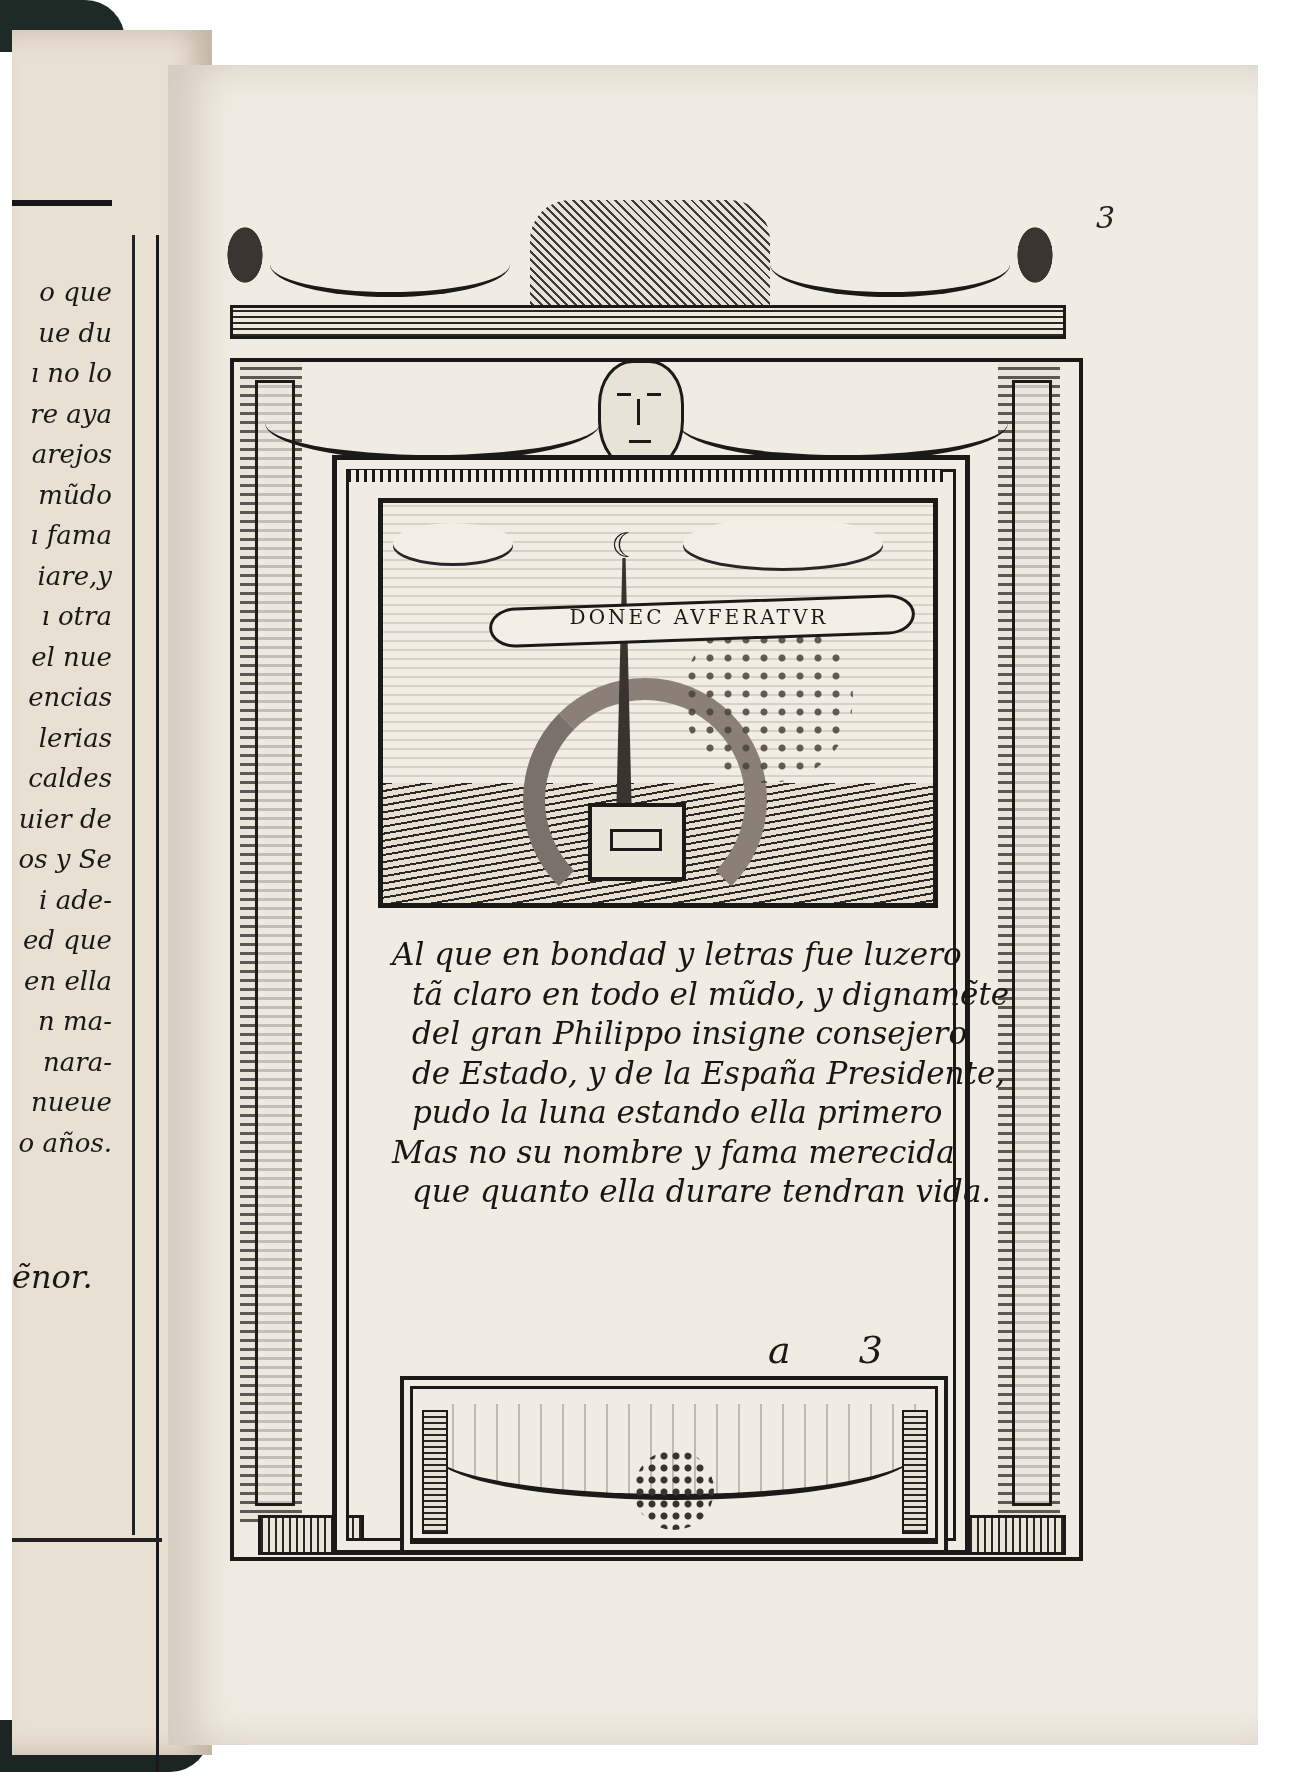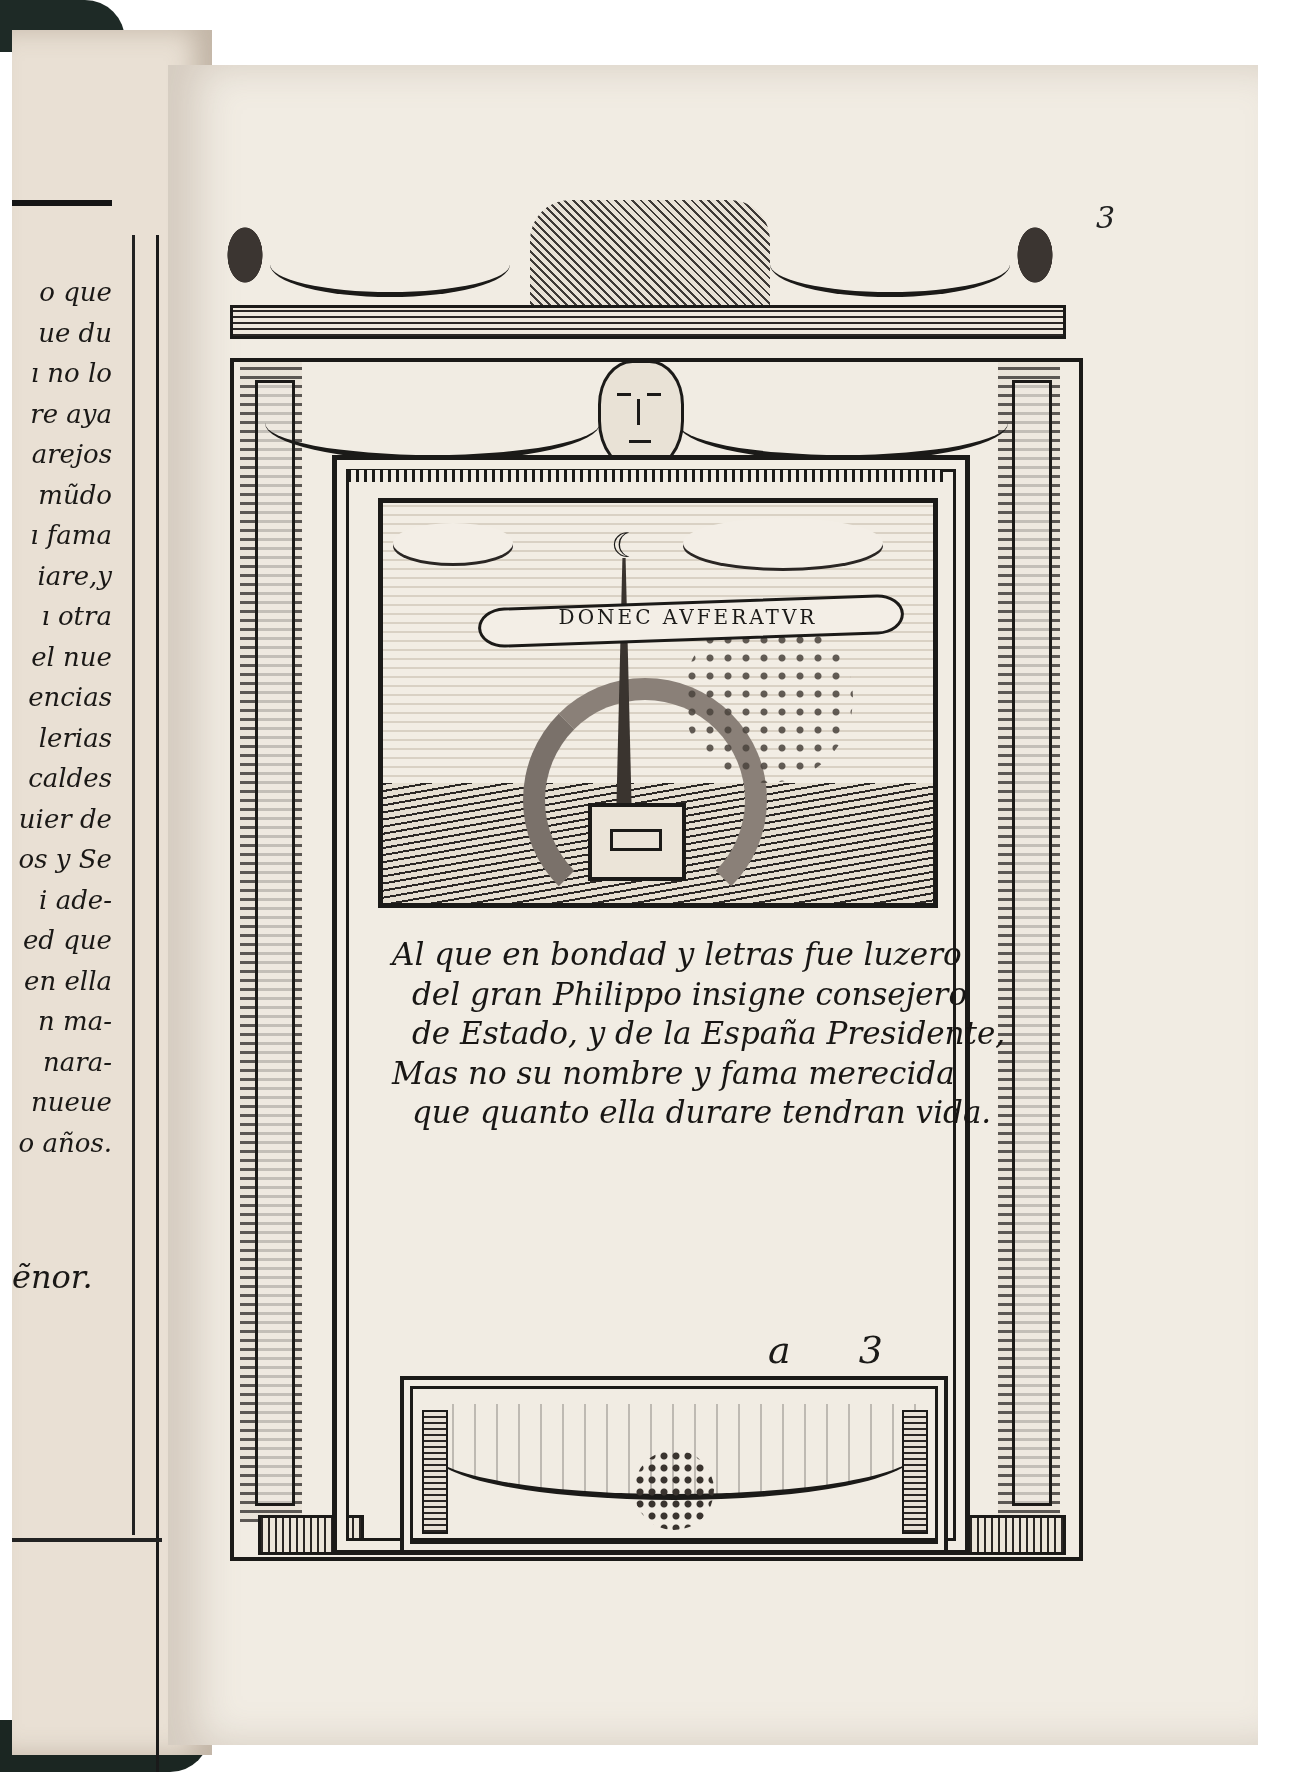--- a/index.html
+++ b/index.html
@@ -64,21 +64,21 @@
     background:repeating-linear-gradient(170deg,#2b2725 0 2px,#e6dfd2 2px 7px);}
   .obelisk{position:absolute;left:233px;top:55px;width:16px;height:265px;background:#3a342f;
     clip-path:polygon(40% 0,60% 0,100% 100%,0 100%);}
   .moon{position:absolute;left:228px;top:22px;font-size:34px;color:#1b1a18;}
   .rainbow{position:absolute;left:140px;top:175px;width:200px;height:200px;border-radius:50%;
     border:22px solid #8a8078;border-bottom-color:transparent;border-left-color:#7a716a;}
   .tree{position:absolute;left:300px;top:110px;width:170px;height:170px;border-radius:50%;
     background:radial-gradient(circle,#4a433d 0 3px,transparent 4px) 0 0/18px 18px;opacity:.85;}
   .altar{position:absolute;left:205px;top:300px;width:90px;height:70px;border:4px solid #1b1a18;background:#ebe4d8;}
   .altar::after{content:"";position:absolute;left:18px;top:22px;width:46px;height:16px;border:3px solid #1b1a18;}
-  .banner{position:absolute;left:95px;top:80px;width:420px;height:70px;}
+  .banner{position:absolute;left:106px;top:80px;width:420px;height:70px;}
   .banner-ribbon{position:absolute;left:0;top:18px;width:420px;height:34px;border:3px solid #1b1a18;
     background:#f3eee6;border-radius:40px 40px 40px 40px / 30px 30px 30px 30px;transform:rotate(-2deg);}
   .banner-text{position:absolute;left:0;top:22px;width:420px;text-align:center;font-family:"DejaVu Serif",serif;
     font-size:20px;letter-spacing:3px;color:#1b1a18;}
 
   
   .verse{position:absolute;left:392px;top:935px;font-family:"DejaVu Serif",serif;font-style:italic;
     font-size:31px;line-height:39.5px;color:#181614;}
   .verse .ln{display:block;white-space:nowrap;}
   .verse .ln.indent{padding-left:20px;}
@@ -174,22 +174,24 @@
   <div class="moon">☾</div>
   <div class="altar"></div>
   <div class="banner">
     <div class="banner-ribbon"></div>
     <div class="banner-text">DONEC AVFERATVR</div>
   </div>
 </div>
 
 <div class="verse">
   <span class="ln">Al que en bondad y letras fue luzero</span>
+  <span class="ln indent">tã claro en todo el mũdo, y dignamẽte</span>
   <span class="ln indent">del gran Philippo insigne consejero</span>
   <span class="ln indent">de Estado, y de la España Presidente,</span>
+  <span class="ln indent">pudo la luna estando ella primero</span>
   <span class="ln">Mas no su nombre y fama merecida</span>
   <span class="ln indent">que quanto ella durare tendran vida.</span>
 </div>
 <div class="signature">a 3</div>
 
 <div class="bottom-panel">
   <div class="bottom-swag"></div>
   <div class="bottom-bouquet"></div>
   <div class="bottom-tassel l"></div>
   <div class="bottom-tassel r"></div>

